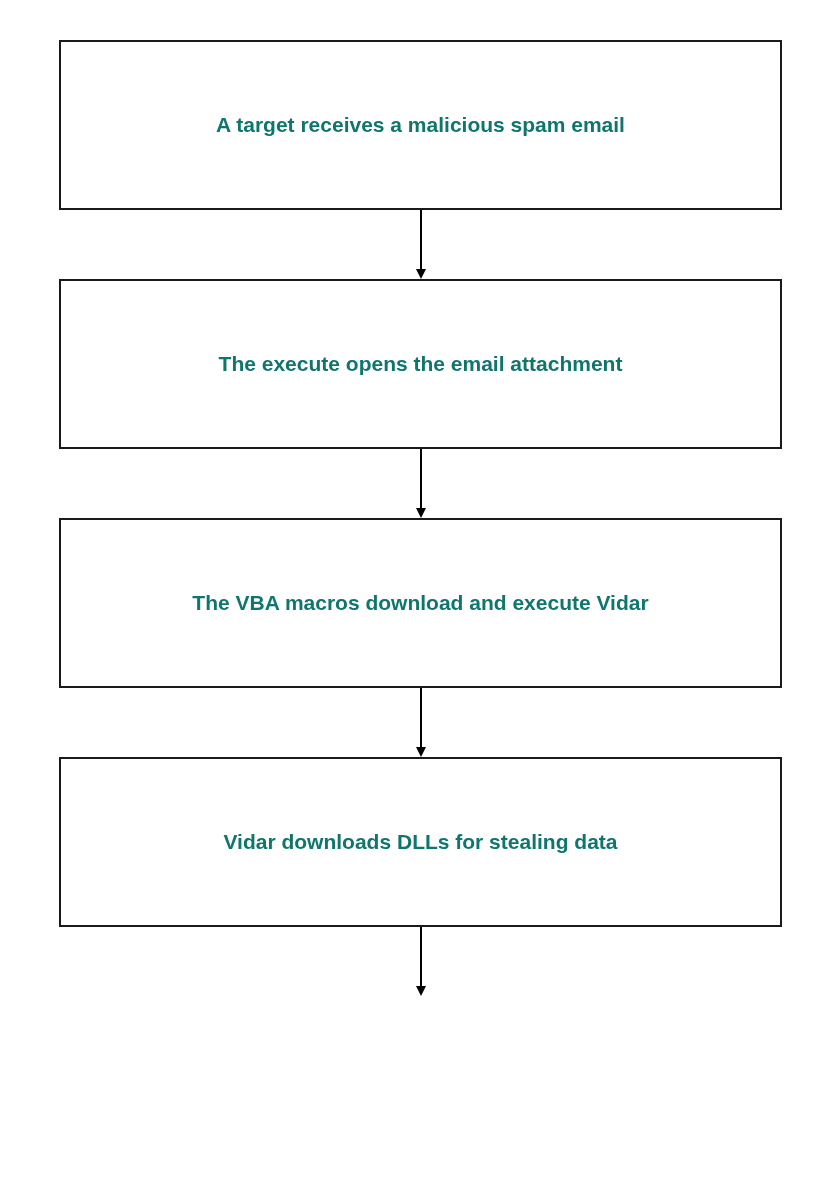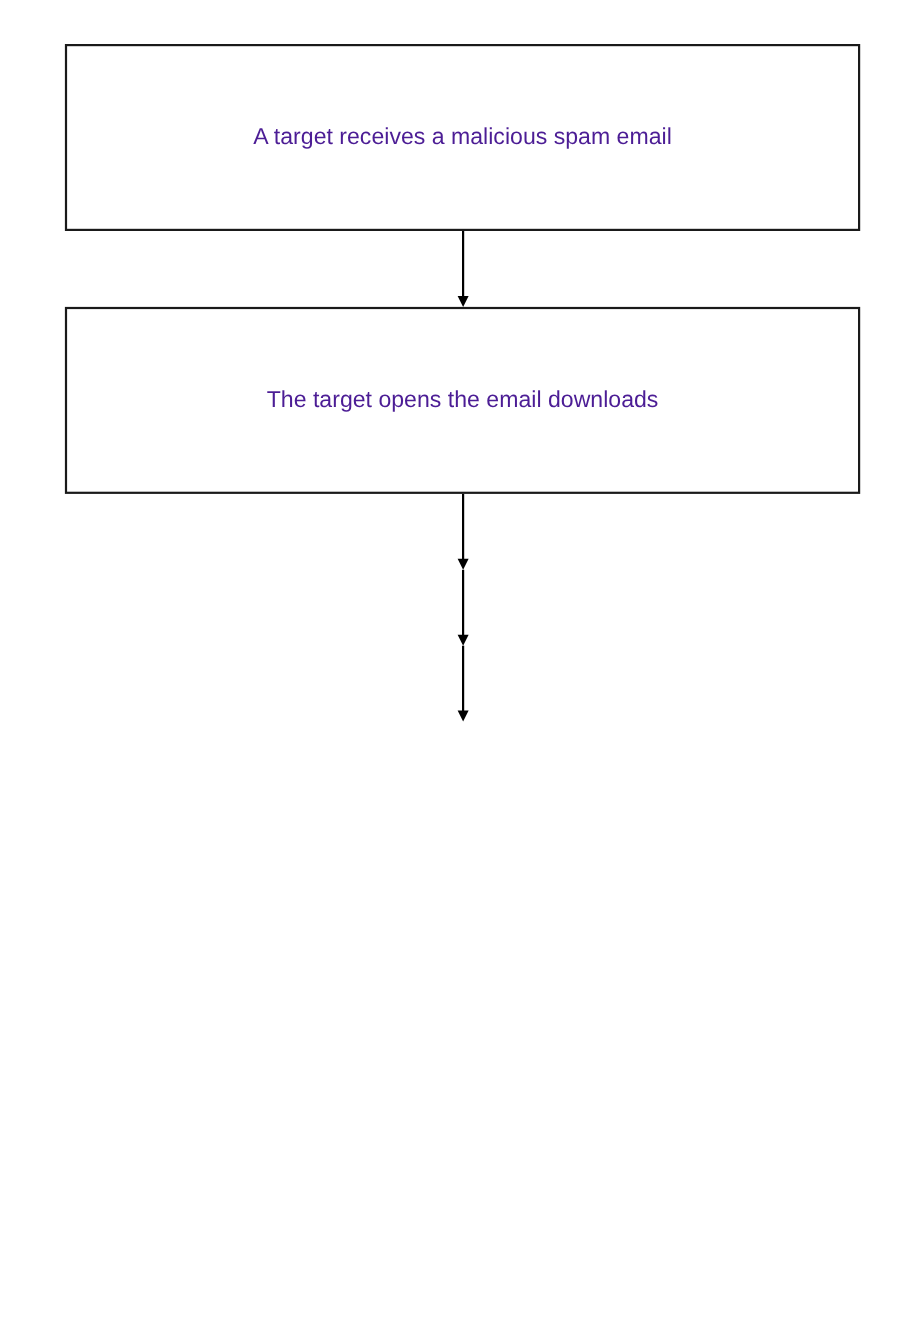--- a/index.html
+++ b/index.html
@@ -27,22 +27,22 @@
     background: #ffffff;
     border: 2px solid #1a1a1a;
     display: flex;
     align-items: center;
     justify-content: center;
     text-align: center;
     padding: 0 14px;
   }
   .label {
     font-size: 21px;
-    font-weight: normal;
-    color: #4c1d95;
+    font-weight: bold;
+    color: #0f766e;
     line-height: 1.25;
   }
   .arrow {
     position: relative;
     height: 69px;
   }
   .arrow .line {
     position: absolute;
     left: 50%;
     top: 0;
@@ -72,34 +72,40 @@
     <div class="box">
       <span class="label">A target receives a malicious spam email</span>
     </div>
 
     <div class="arrow">
       <span class="line"></span>
       <span class="head"></span>
     </div>
 
     <div class="box">
-      <span class="label">The target opens the email downloads</span>
+      <span class="label">The execute opens the email attachment</span>
     </div>
 
     <div class="arrow">
       <span class="line"></span>
       <span class="head"></span>
     </div>
 
+    <div class="box">
+      <span class="label">The VBA macros download and execute Vidar</span>
+    </div>
 
     <div class="arrow">
       <span class="line"></span>
       <span class="head"></span>
     </div>
 
+    <div class="box">
+      <span class="label">Vidar downloads DLLs for stealing data</span>
+    </div>
 
     <div class="arrow">
       <span class="line"></span>
       <span class="head"></span>
     </div>
 
 
   </div>
 </div>
 

